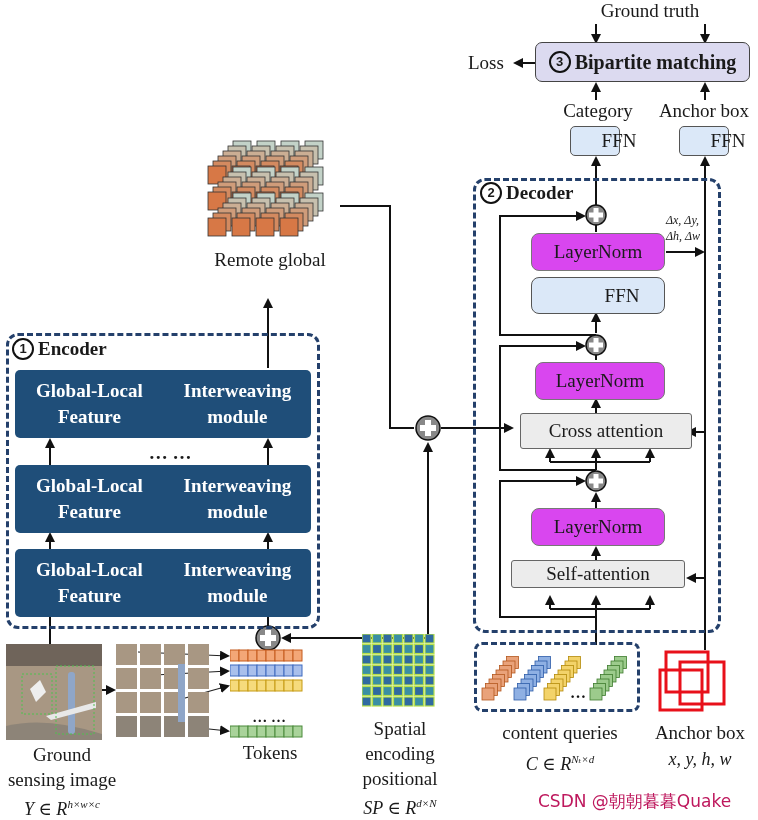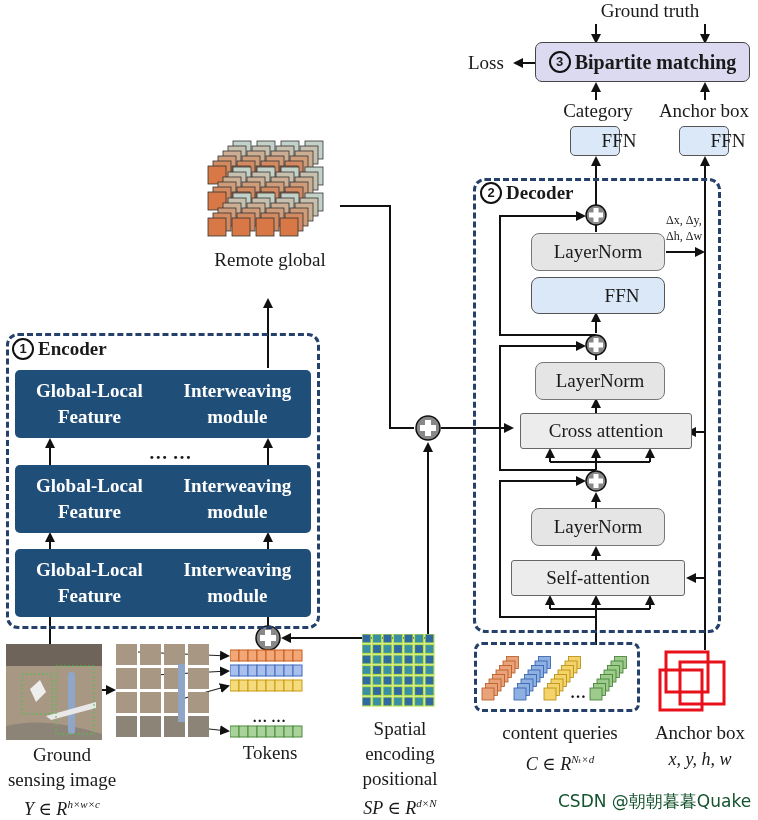--- a/index.html
+++ b/index.html
@@ -6,29 +6,29 @@
   body { width: 758px; height: 820px; position: relative; overflow: hidden;
          font-family: "Liberation Serif", "DejaVu Serif", serif; color: #1a1a1a; }
   .abs { position: absolute; }
   .lbl { position: absolute; text-align: center; font-size: 19px; line-height: 22px; white-space: nowrap; }
   .math { font-style: italic; font-size: 18px; }
   .math sup { font-size: 11px; }
   .box { position: absolute; display: flex; align-items: center; justify-content: center;
          font-size: 19px; box-sizing: border-box; border-radius: 8px; }
   .enc-block { background: #1f4e79; color: #ffffff; font-weight: bold; font-size: 19px;
                line-height: 26px; text-align: center; border-radius: 5px; flex-direction: row; }
-  .ln-box { background: #e5e5e5; border: 1.5px solid #777; }
+  .ln-box { background: #d946ef; border: 1.5px solid #777; }
   .ffn-box { background: #dbe8f8; border: 1.5px solid #555; padding-left: 48px; }
   .att-box { background: #ececec; border: 1.5px solid #666; border-radius: 3px; }
   .dashed { position: absolute; border: 3px dashed #24406b; border-radius: 12px; box-sizing: border-box; }
   .sec-title { position: absolute; font-weight: bold; font-size: 19px; white-space: nowrap; }
   .circ-num { display: inline-block; width: 18px; height: 18px; border: 2px solid #111; border-radius: 50%;
               font-size: 13px; line-height: 18px; text-align: center; font-family: "Liberation Sans", sans-serif;
               font-weight: bold; margin-right: 4px; vertical-align: 2px; }
-  .watermark { position: absolute; font-family: "DejaVu Sans", sans-serif; font-size: 17px; color: #14532d; margin-left: 20px; }
+  .watermark { position: absolute; font-family: "DejaVu Sans", sans-serif; font-size: 17px; color: #be185d; }
   svg.wires { position: absolute; left: 0; top: 0; }
 </style>
 </head>
 <body>
 
 <svg class="wires" width="758" height="820">
   <defs>
     <marker id="ah" markerWidth="10" markerHeight="10" refX="8" refY="5" orient="auto" markerUnits="userSpaceOnUse">
       <path d="M0,0 L10,5 L0,10 z" fill="#111"></path>
     </marker>
@@ -147,29 +147,29 @@
 <div class="lbl" style="left:548px;top:100px;width:100px;">Category</div>
 <div class="lbl" style="left:648px;top:100px;width:112px;">Anchor box</div>
 <div class="box ffn-box" style="left:570px;top:126px;width:50px;height:30px;border-radius:5px;">FFN</div>
 <div class="box ffn-box" style="left:679px;top:126px;width:50px;height:30px;border-radius:5px;">FFN</div>
 
 <div class="dashed" style="left:473px;top:178px;width:248px;height:455px;"></div>
 <div class="sec-title" style="left:480px;top:182px;">
   <span class="circ-num">2</span><span>Decoder</span>
 </div>
 <div class="box ln-box" style="left:531px;top:233px;width:134px;height:38px;">LayerNorm</div>
-<div class="abs" style="left:666px;top:212px;font-size:12px;line-height:16px;">
+<div class="abs" style="left:666px;top:212px;font-size:12px;font-style:italic;line-height:16px;">
   <div>Δx, Δy,</div>
   <div>Δh, Δw</div>
 </div>
 <div class="box ffn-box" style="left:531px;top:277px;width:134px;height:37px;">FFN</div>
 <div class="box ln-box" style="left:535px;top:362px;width:130px;height:38px;">LayerNorm</div>
 <div class="box att-box" style="left:520px;top:413px;width:172px;height:36px;">Cross attention</div>
 <div class="box ln-box" style="left:531px;top:508px;width:134px;height:38px;">LayerNorm</div>
-<div class="box att-box" style="left:511px;top:560px;width:174px;height:36px;">Self-attention</div>
+<div class="box att-box" style="left:511px;top:560px;width:174px;height:28px;">Self-attention</div>
 
 <svg class="abs" style="left:200px;top:140px;" width="140" height="105" id="cube">
     <rect x="33" y="1" width="18" height="18" fill="rgb(195,210,200)" stroke="#333" stroke-width="0.8"></rect>
     <rect x="28" y="6" width="18" height="18" fill="rgb(199,192,174)" stroke="#333" stroke-width="0.8"></rect>
     <rect x="23" y="11" width="18" height="18" fill="rgb(203,174,148)" stroke="#333" stroke-width="0.8"></rect>
     <rect x="18" y="16" width="18" height="18" fill="rgb(207,156,122)" stroke="#333" stroke-width="0.8"></rect>
     <rect x="13" y="21" width="18" height="18" fill="rgb(211,138,96)" stroke="#333" stroke-width="0.8"></rect>
     <rect x="8" y="26" width="18" height="18" fill="rgb(215,120,70)" stroke="#333" stroke-width="0.8"></rect>
     <rect x="57" y="1" width="18" height="18" fill="rgb(195,210,200)" stroke="#333" stroke-width="0.8"></rect>
     <rect x="52" y="6" width="18" height="18" fill="rgb(199,192,174)" stroke="#333" stroke-width="0.8"></rect>

